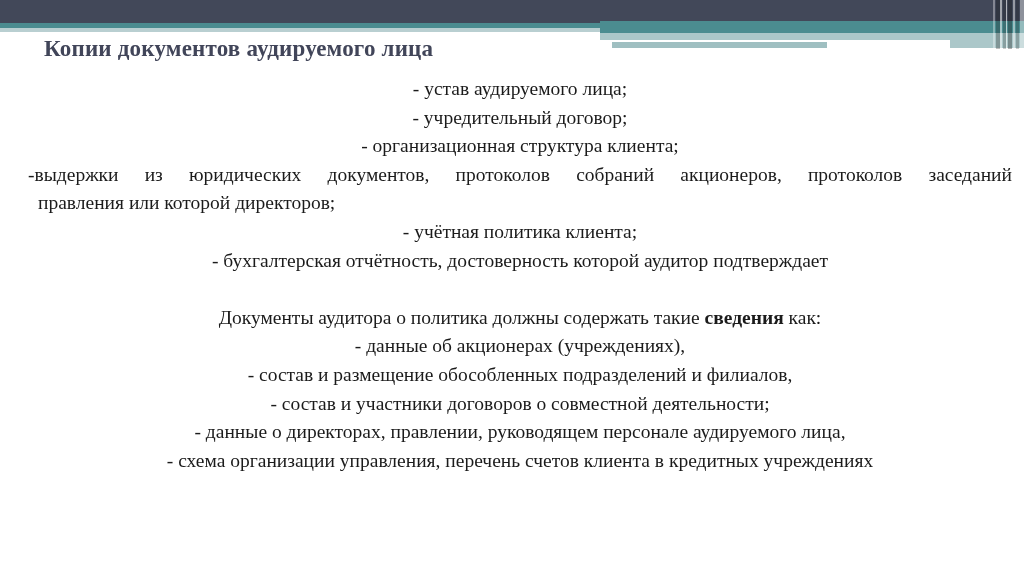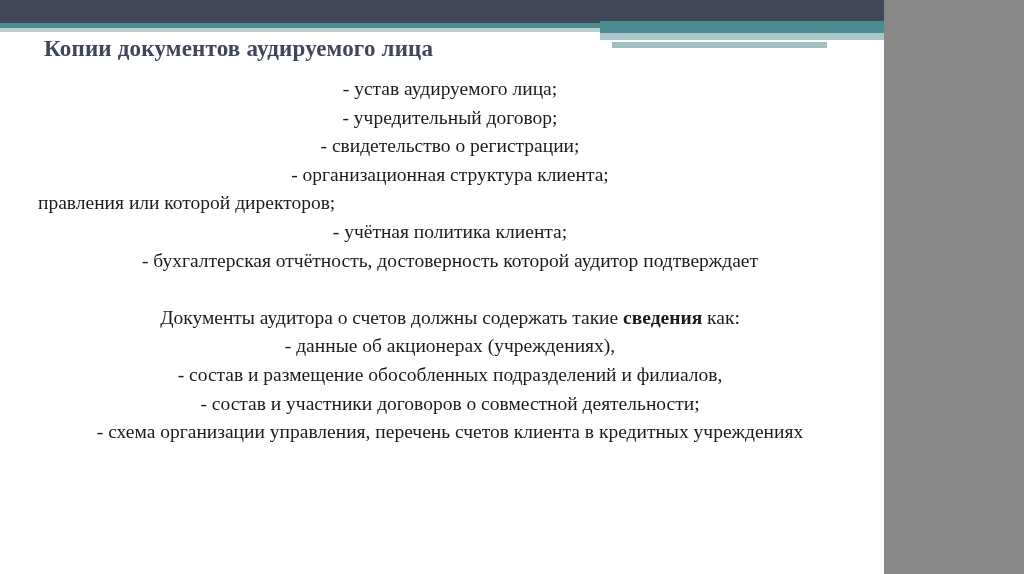--- a/index.html
+++ b/index.html
@@ -1,18 +1,18 @@
 <!DOCTYPE html>
 <html lang="ru"><head>
 <meta charset="utf-8">
 <style>
   html, body { margin: 0; padding: 0; background: #888; }
   .slide {
     position: relative;
-    width: 884px;
+    width: 1024px;
     height: 574px;
     background: #ffffff;
     overflow: hidden;
     font-family: "Liberation Serif", "DejaVu Serif", serif;
     color: #1b1b1b;
   }
   
   .bar-dark    { position:absolute; left:0;   top:0;  width:1024px; height:23px; background:#424859; }
   .line-teal   { position:absolute; left:0;   top:23px; width:1024px; height:5px; background:#4b8c90; }
   .line-pale   { position:absolute; left:0;   top:28px; width:1024px; height:4px; background:#b9cfd1; }
@@ -76,31 +76,32 @@
     <span class="s7"></span>
       <span class="s8"></span>
       <span class="s9"></span>
   </div>
 
   <div class="title">Копии документов аудируемого лица</div>
 
   <div class="content">
     <div class="line">- устав аудируемого лица;</div>
     <div class="line">- учредительный договор;</div>
-    <div class="line">- свидетельство о регистрации;</div>
     <div class="line">- организационная структура клиента;</div>
 
+    <div class="just-line">-выдержки из юридических документов, протоколов собраний акционеров, протоколов заседаний</div>
     <div class="cont-line">правления или которой директоров;</div>
 
     <div class="line">- учётная политика клиента;</div>
     <div class="line">- бухгалтерская отчётность, достоверность которой аудитор подтверждает</div>
 
     <div class="spacer"></div>
 
-    <div class="line"><span>Документы аудитора о счетов должны содержать такие </span><b>сведения</b><span> как:</span></div>
+    <div class="line"><span>Документы аудитора о политика должны содержать такие </span><b>сведения</b><span> как:</span></div>
 
     <div class="line">- данные об акционерах (учреждениях),</div>
     <div class="line">- состав и размещение обособленных подразделений и филиалов,</div>
     <div class="line">- состав и участники договоров о совместной деятельности;</div>
+    <div class="line">- данные о директорах, правлении, руководящем персонале аудируемого лица,</div>
     <div class="line">- схема организации управления, перечень счетов клиента в кредитных учреждениях</div>
   </div>
 
 </div>
 
 </body></html>

